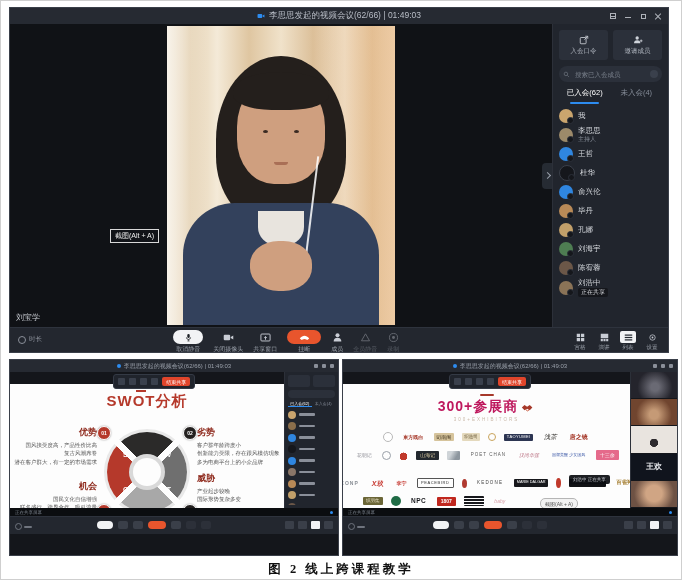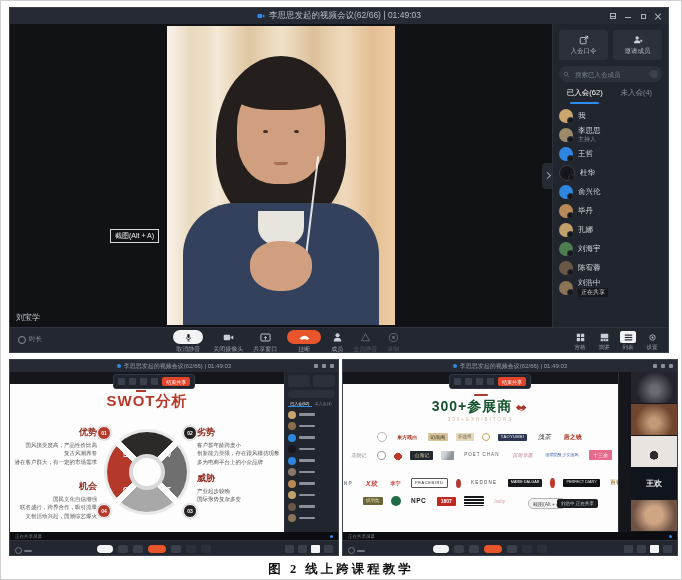--- a/index.html
+++ b/index.html
@@ -82,21 +82,21 @@
   .vbtn .lbl{font-size:5.5px;color:#9aa0aa;margin-top:1px;}
   
   .subwin{top:358px;height:197px;}
   #swot-win{left:8px;width:330px;}
   #expo-win{left:341px;width:336px;}
   .sub-titlebar{height:12px;background:#262a32;display:flex;align-items:center;justify-content:center;position:relative;gap:3px;}
   .sub-titlebar .dot{width:4px;height:4px;border-radius:50%;background:#2d8cf0;}
   .sub-titlebar .t-text{font-size:6px;color:#9ba1ab;}
   .sub-wc{position:absolute;right:4px;top:4px;display:flex;gap:4px;}
   .sub-wc i{width:4px;height:4px;background:#8a8f99;display:block;border-radius:1px;}
-  .sub-body{position:relative;height:160px;display:flex;}
+  .sub-body{position:relative;height:136px;display:flex;}
   .share-bar{position:absolute;left:44%;transform:translateX(-50%);top:2px;height:13px;background:#20242c;border:1px solid #343a45;border-radius:3px;display:flex;align-items:center;gap:4px;padding:0 4px;z-index:6;}
   .share-bar .sbi{width:7px;height:7px;background:#3a404c;border-radius:1px;cursor:pointer;}
   .end-share{font-size:5px;color:#fff;background:#e0452b;border-radius:2px;padding:1.5px 4px;white-space:nowrap;cursor:pointer;}
   .slide{flex:1;margin-top:12px;background:#fdfdfd;position:relative;overflow:hidden;}
   .sub-status{height:8px;background:#0b0d10;display:flex;align-items:center;position:relative;}
   .sub-status span{font-size:4.5px;color:#7b828c;margin-left:5px;}
   .sub-status i{position:absolute;right:5px;top:2.5px;width:3px;height:3px;border-radius:50%;background:#2d8cf0;}
   .sub-toolbar{height:17px;background:#23272f;border-top:1px solid #2e333d;position:relative;}
   .st-left{position:absolute;left:5px;top:6px;display:flex;gap:2px;align-items:center;}
   .st-left i{width:5px;height:5px;border:1px solid #6f747e;border-radius:50%;}
@@ -139,29 +139,29 @@
   .mini-search{height:8px;background:#2b303a;border-radius:4px;margin-top:3px;}
   .mini-tabs{display:flex;margin-top:3px;}
   .mini-tabs span{flex:1;text-align:center;font-size:4px;color:#868d99;}
   .mini-tabs span:first-child{color:#fff;border-bottom:1px solid #2d8cf0;}
   .mini-members{margin-top:3px;display:flex;flex-direction:column;gap:2.5px;overflow:hidden;flex:1;}
   .mini-member{display:flex;align-items:center;gap:3px;min-height:9px;cursor:pointer;}
   .mini-member i{width:8px;height:8px;border-radius:50%;flex:none;}
   .mini-member b{width:16px;height:2.5px;background:#8a8f99;border-radius:1px;}
   
   .expo-line{position:absolute;left:calc(50% - 7px);top:10px;width:14px;height:2px;background:#a6392a;border-radius:1px;}
-  .expo-title{position:absolute;left:0;right:0;top:14px;text-align:center;font-size:14px;font-weight:bold;color:#14532d;letter-spacing:1px;}
+  .expo-title{position:absolute;left:0;right:0;top:14px;text-align:center;font-size:14px;font-weight:bold;color:#be185d;letter-spacing:1px;}
   .expo-title svg{width:14px;height:9px;vertical-align:-1px;margin-left:3px;}
   .expo-sub{position:absolute;left:0;right:0;top:33px;text-align:center;font-size:4.5px;color:#c9b8a8;letter-spacing:2px;}
   .logo-row{position:absolute;left:6px;right:6px;display:flex;justify-content:center;align-items:center;gap:8px;flex-wrap:nowrap;}
   #lr1{top:48px;} #lr2{top:66px;} #lr3{top:94px;} #lr4{top:112px;justify-content:flex-start;padding-left:14px;}
   .logo-chip{display:inline-flex;align-items:center;justify-content:center;font-size:5px;color:#555;line-height:1;padding:1.5px 2.5px;border-radius:1px;white-space:nowrap;box-sizing:border-box;}
   .expo-tip{position:absolute;right:52px;top:114px;font-size:5px;color:#555;border:1px solid #b5b5b5;background:#f2f2f2;border-radius:5px;padding:1.5px 4px;white-space:nowrap;z-index:4;}
   
-  .strip{width:46px;border-left:1px solid #2c3039;display:flex;flex-direction:column;position:relative;padding-left:12px;}
+  .strip{width:46px;border-left:1px solid #2c3039;display:flex;flex-direction:column;position:relative;}
   .thumb{flex:1;position:relative;border-bottom:1px solid #14161b;overflow:hidden;}
   .thumb span{position:absolute;inset:0;display:flex;align-items:center;justify-content:center;font-size:8px;font-weight:bold;color:#e8eaee;}
   .share-tip{position:absolute;left:-62px;bottom:24px;background:rgba(10,12,16,.92);color:#cfd3da;font-size:4.5px;padding:2px 4px;border-radius:2px;white-space:nowrap;z-index:7;}
   
   .caption{position:absolute;left:0;right:0;top:560px;text-align:center;font-family:"Liberation Serif",serif;font-weight:bold;font-size:12.5px;color:#111;letter-spacing:3px;}
 </style>
 </head>
 <body>
 
 <div class="page">

